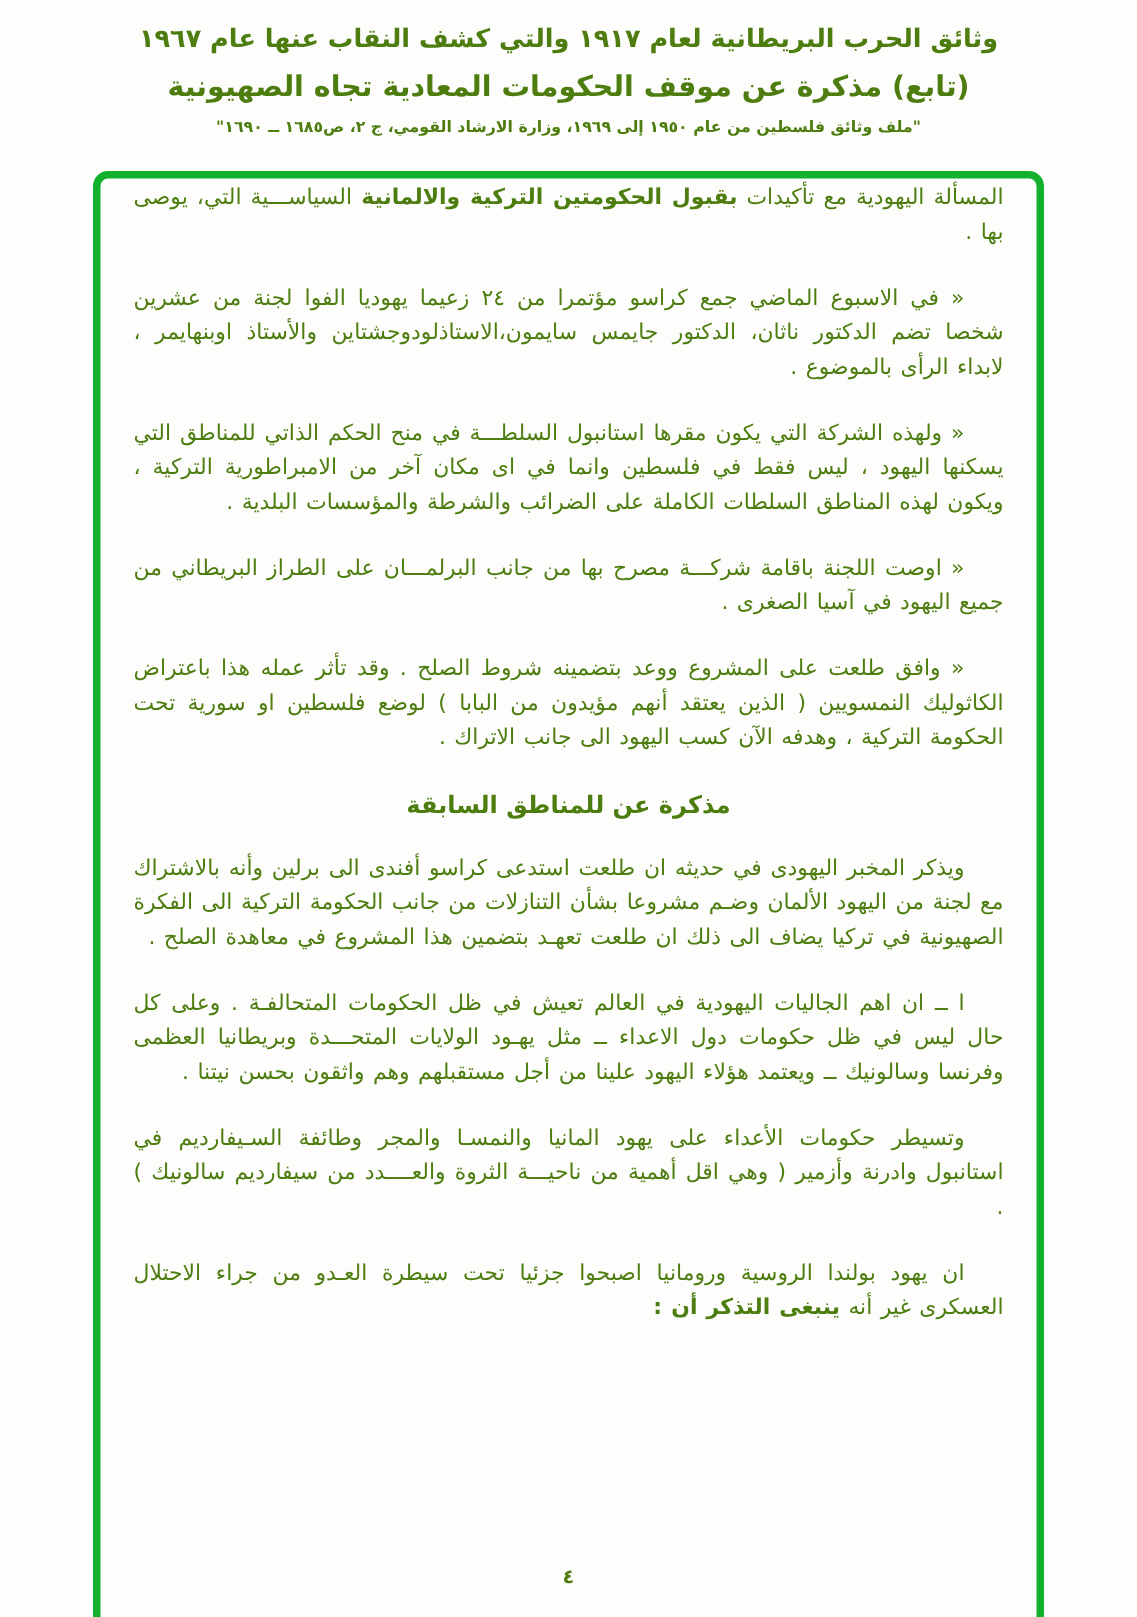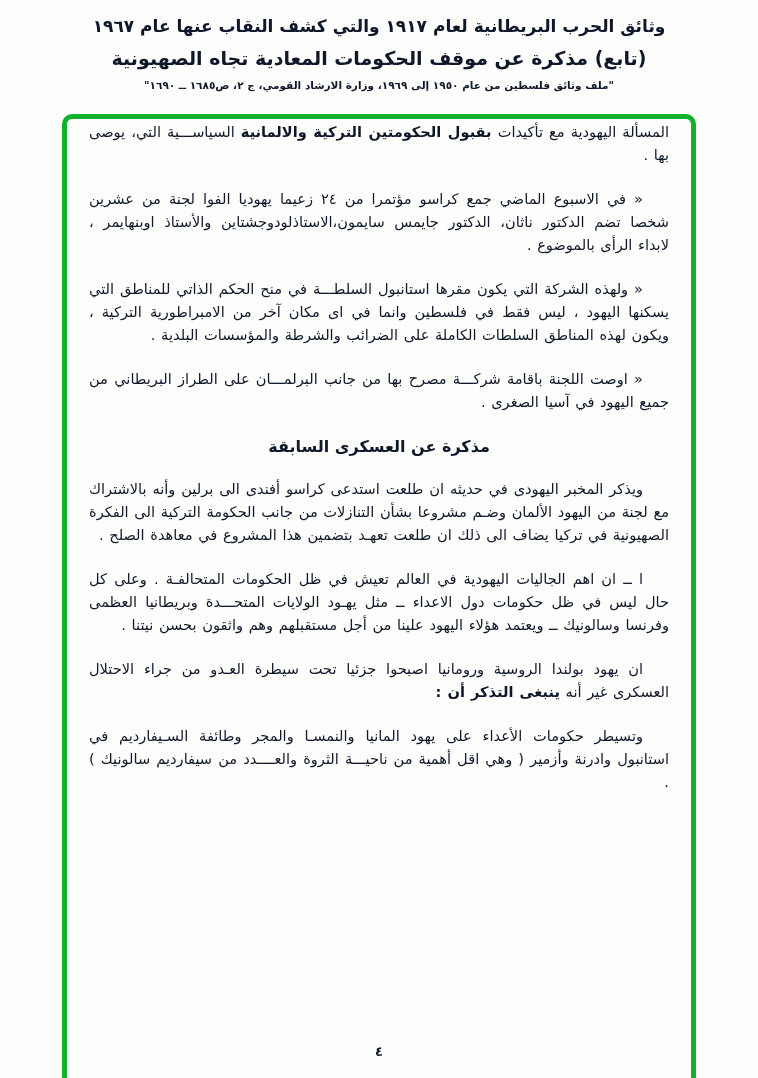--- a/index.html
+++ b/index.html
@@ -56,37 +56,38 @@
     position: absolute;
     top: 1044px; left: 0; right: 0;
     text-align: center;
     font-size: 13px;
     font-weight: bold;
   }
 </style>
 </head>
 <body>
 
-<div class="page" style="background: rgb(253, 253, 251); color: #0f172a;">
+<div class="page" style="background: rgb(253, 253, 251); color: #4d7c0f;">
 
   <div class="header">
     <div class="header-line1">وثائق الحرب البريطانية لعام ١٩١٧ والتي كشف النقاب عنها عام ١٩٦٧</div>
     <div class="header-line2">(تابع) مذكرة عن موقف الحكومات المعادية تجاه الصهيونية</div>
     <div class="header-line3">"ملف وثائق فلسطين من عام ١٩٥٠ إلى ١٩٦٩، وزارة الارشاد القومي، ج ٢، ص١٦٨٥ ــ ١٦٩٠"</div>
   </div>
 
   <div class="frame" style="border-color: rgb(18, 176, 45);">
     <div id="doc-body">
         <div class="para"><span class="run">المسألة اليهودية مع تأكيدات </span><span class="run-bold">بقبول الحكومتين التركية والالمانية</span><span class="run"> السياســـية التي، يوصى بها .</span></div>
         <div class="para indent"><span class="run">« في الاسبوع الماضي جمع كراسو مؤتمرا من ٢٤ زعيما يهوديا الفوا لجنة من عشرين شخصا تضم الدكتور ناثان، الدكتور جايمس سايمون،الاستاذلودوجشتاين والأستاذ اوبنهايمر ، لابداء الرأى بالموضوع .</span></div>
         <div class="para indent"><span class="run">« ولهذه الشركة التي يكون مقرها استانبول السلطـــة في منح الحكم الذاتي للمناطق التي يسكنها اليهود ، ليس فقط في فلسطين وانما في اى مكان آخر من الامبراطورية التركية ، ويكون لهذه المناطق السلطات الكاملة على الضرائب والشرطة والمؤسسات البلدية .</span></div>
         <div class="para indent"><span class="run">« اوصت اللجنة باقامة شركـــة مصرح بها من جانب البرلمـــان على الطراز البريطاني من جميع اليهود في آسيا الصغرى .</span></div>
-        <div class="doc-heading">مذكرة عن العسكرى السابقة</div>
+        <div class="para indent"><span class="run">« وافق طلعت على المشروع ووعد بتضمينه شروط الصلح . وقد تأثر عمله هذا باعتراض الكاثوليك النمسويين ( الذين يعتقد أنهم مؤيدون من البابا ) لوضع فلسطين او سورية تحت الحكومة التركية ، وهدفه الآن كسب اليهود الى جانب الاتراك .</span></div>
+        <div class="doc-heading">مذكرة عن للمناطق السابقة</div>
         <div class="para indent"><span class="run">ويذكر المخبر اليهودى في حديثه ان طلعت استدعى كراسو أفندى الى برلين وأنه بالاشتراك مع لجنة من اليهود الألمان وضـم مشروعا بشأن التنازلات من جانب الحكومة التركية الى الفكرة الصهيونية في تركيا يضاف الى ذلك ان طلعت تعهـد بتضمين هذا المشروع في معاهدة الصلح .</span></div>
         <div class="para indent"><span class="run">ا ــ ان اهم الجاليات اليهودية في العالم تعيش في ظل الحكومات المتحالفـة . وعلى كل حال ليس في ظل حكومات دول الاعداء ــ مثل يهـود الولايات المتحـــدة وبريطانيا العظمى وفرنسا وسالونيك ــ ويعتمد هؤلاء اليهود علينا من أجل مستقبلهم وهم واثقون بحسن نيتنا .</span></div>
+        <div class="para indent"><span class="run">وتسيطر حكومات الأعداء على يهود المانيا والنمسـا والمجر وطائفة السـيفارديم في استانبول وادرنة وأزمير ( وهي اقل أهمية من ناحيـــة الثروة والعــــدد من سيفارديم سالونيك ) .</span></div>
         <div class="para indent"><span class="run">ان يهود بولندا الروسية ورومانيا اصبحوا جزئيا تحت سيطرة العـدو من جراء الاحتلال العسكرى غير أنه </span><span class="run-bold">ينبغى التذكر أن :</span></div>
-        <div class="para indent"><span class="run">وتسيطر حكومات الأعداء على يهود المانيا والنمسـا والمجر وطائفة السـيفارديم في استانبول وادرنة وأزمير ( وهي اقل أهمية من ناحيـــة الثروة والعــــدد من سيفارديم سالونيك ) .</span></div>
       </div>
   </div>
 
   <div class="page-number">٤</div>
 
 </div>
 
 </body></html>

